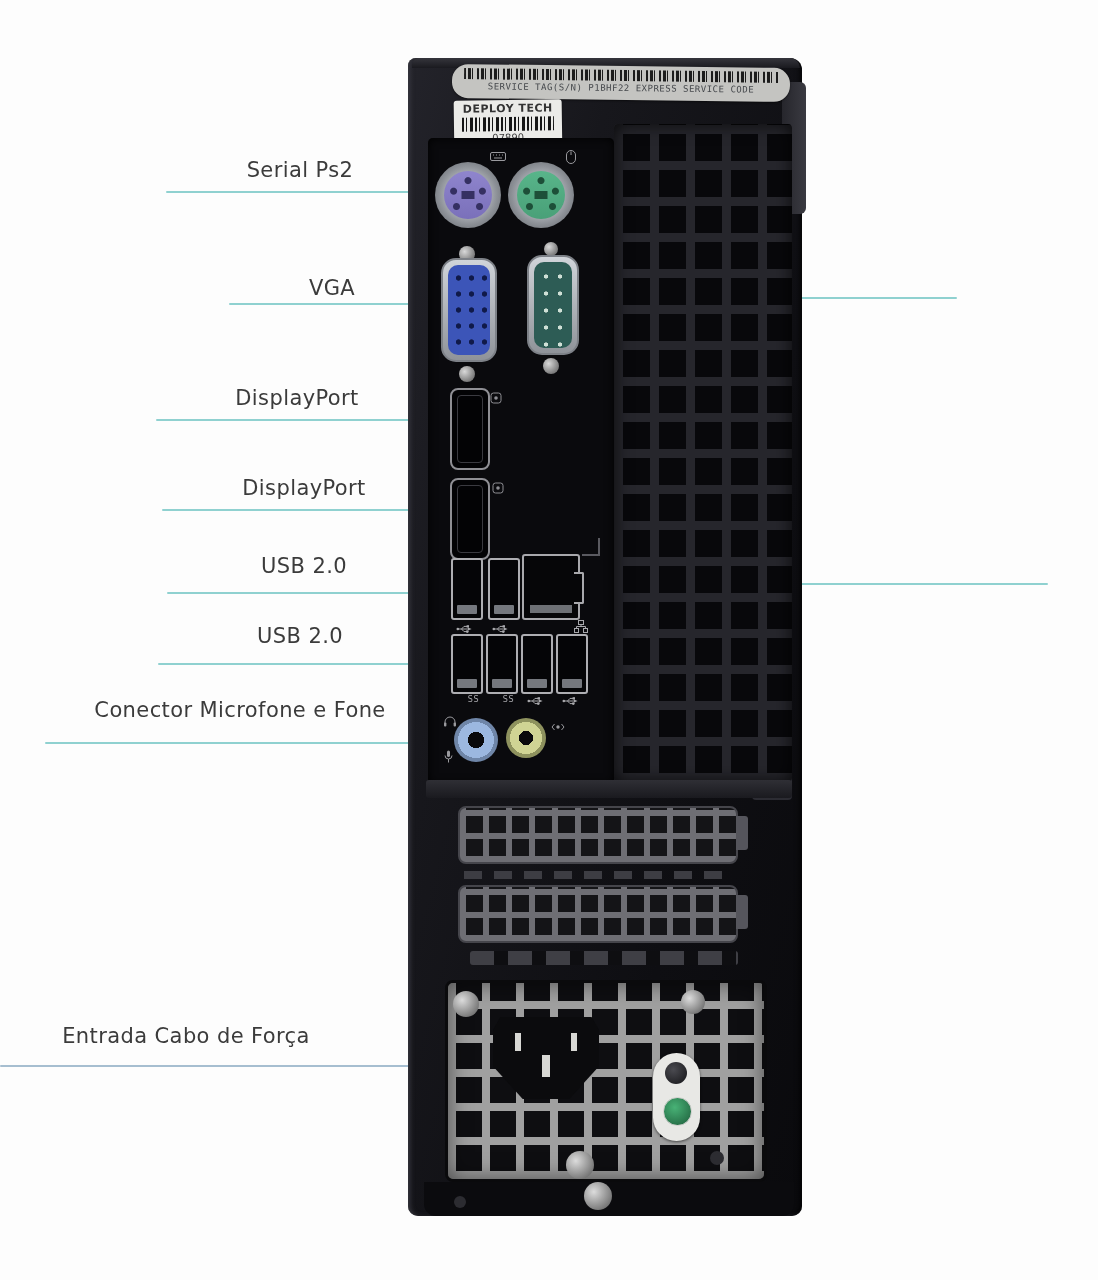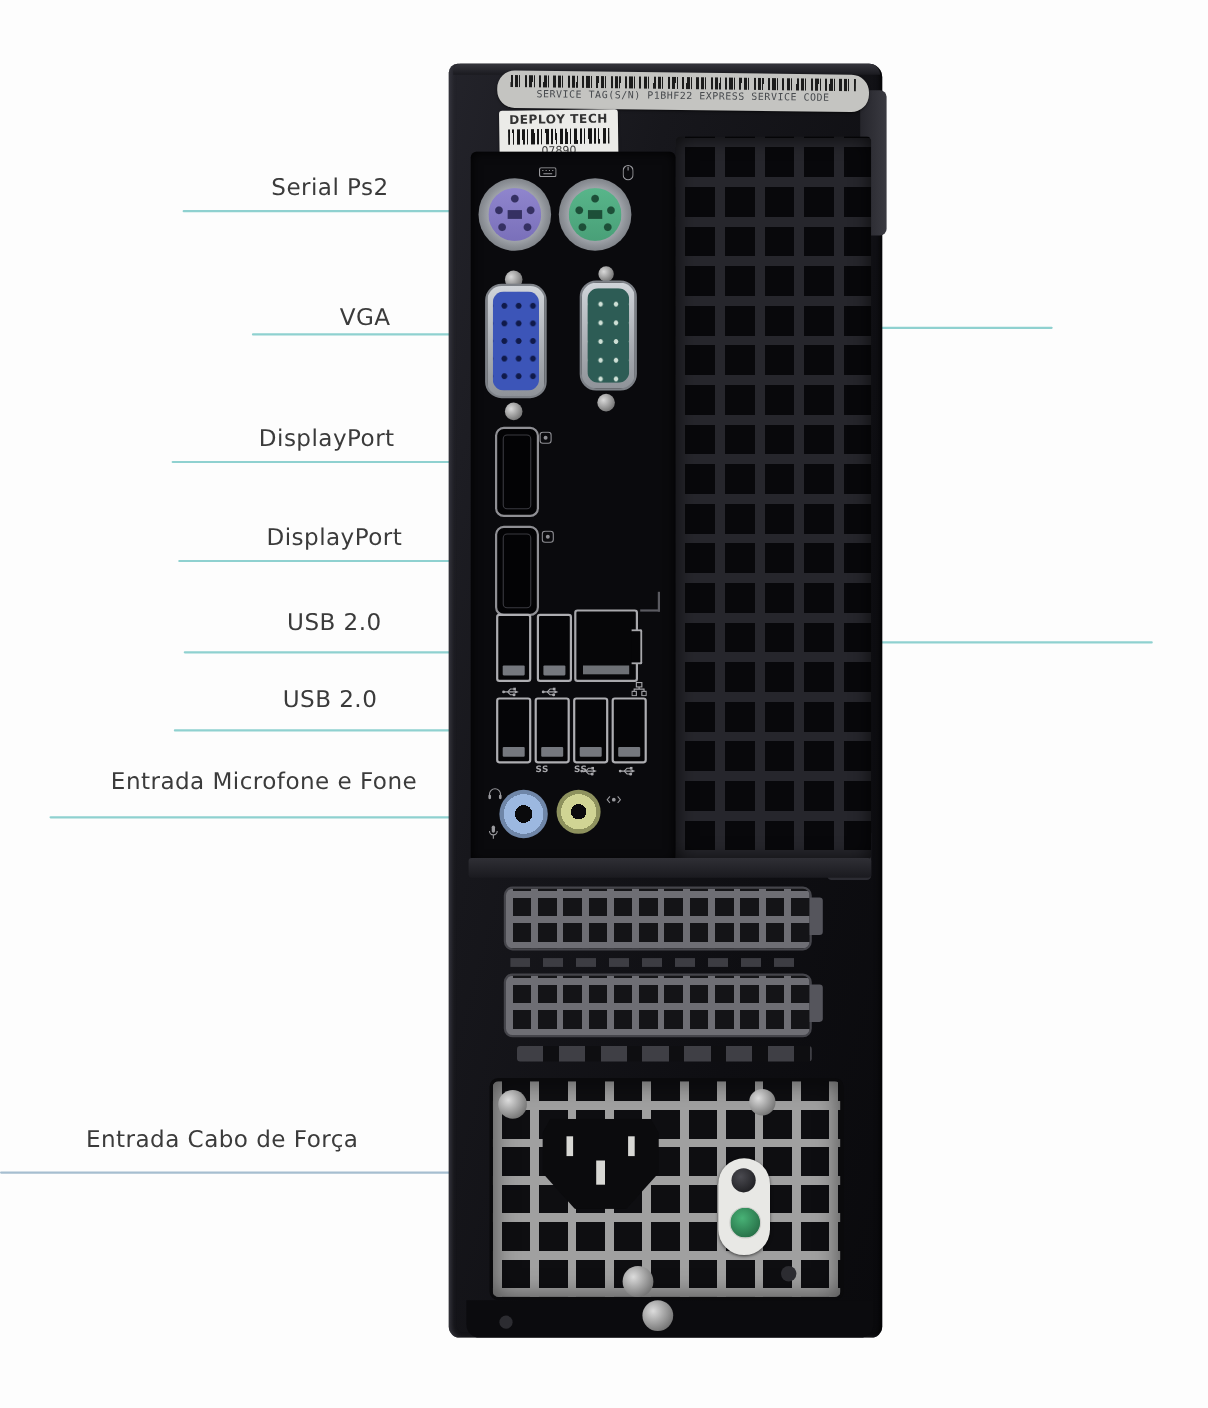--- a/index.html
+++ b/index.html
@@ -142,22 +142,22 @@
        background:#6d7075;}
 
   .jack{position:absolute;border-radius:50%;}
   .jack.blue{width:44px;height:44px;
        background:radial-gradient(circle,#0a0a0c 0 8px,#9cb8e0 8px 18px,#6f86a8 18px 22px);}
   .jack.green{width:40px;height:40px;
        background:radial-gradient(circle,#0a0a0c 0 7px,#d0d494 7px 16px,#8e925e 16px 20px);}
 
   .cornerL{position:absolute;width:16px;height:16px;border-right:2px solid #5a5a60;
        border-bottom:2px solid #5a5a60;}
-  .ssl{position:absolute;font-size:8px;font-weight:bold;color:#a8a8ac;width:28px;
-       text-align:center;letter-spacing:.5px;margin-left:28px;}
+  .ssl{position:absolute;font-size:8px;font-weight:normal;color:#a8a8ac;width:28px;
+       text-align:right;letter-spacing:.5px;}
   .icon{position:absolute;line-height:0;}
 </style>
 </head>
 <body>
 
 <div id="stage">
 
   <div class="note" style="left:160px;top:158px;width:280px;">Serial Ps2</div>
   <div class="lead teal" style="left:166px;top:191px;width:270px;"></div>
 
@@ -169,24 +169,24 @@
 
   <div class="note" style="left:162px;top:476px;width:284px;">DisplayPort</div>
   <div class="lead teal" style="left:162px;top:509px;width:284px;"></div>
 
   <div class="note" style="left:166px;top:554px;width:276px;">USB 2.0</div>
   <div class="lead teal" style="left:167px;top:592px;width:273px;"></div>
 
   <div class="note" style="left:158px;top:624px;width:284px;">USB 2.0</div>
   <div class="lead teal" style="left:158px;top:663px;width:282px;"></div>
 
-  <div class="note" style="left:40px;top:698px;width:400px;">Entrada Microfone e Fone</div>
+  <div class="note" style="left:40px;top:698px;width:400px;">Conector Microfone e Fone</div>
   <div class="lead teal" style="left:45px;top:742px;width:395px;"></div>
 
-  <div class="note" style="left:78px;top:1024px;width:248px;">Entrada Cabo de Força</div>
+  <div class="note" style="left:62px;top:1024px;width:248px;">Entrada Cabo de Força</div>
   <div class="lead steel" style="left:0px;top:1065px;width:444px;"></div>
 
   <div class="lead teal" style="left:583px;top:297px;width:374px;"></div>
 
   <div class="lead teal" style="left:600px;top:583px;width:448px;"></div>
 
   <div id="tower">
 
     <div class="abs edgetab"></div>
     <div class="abs edgeslot" style="left:372px;top:330px;height:40px;"></div>

